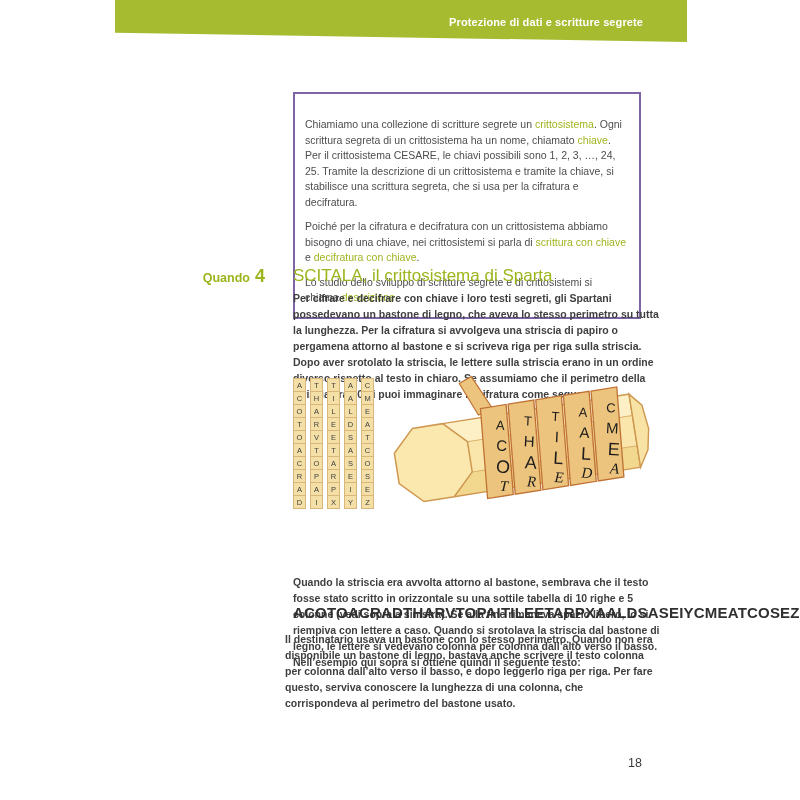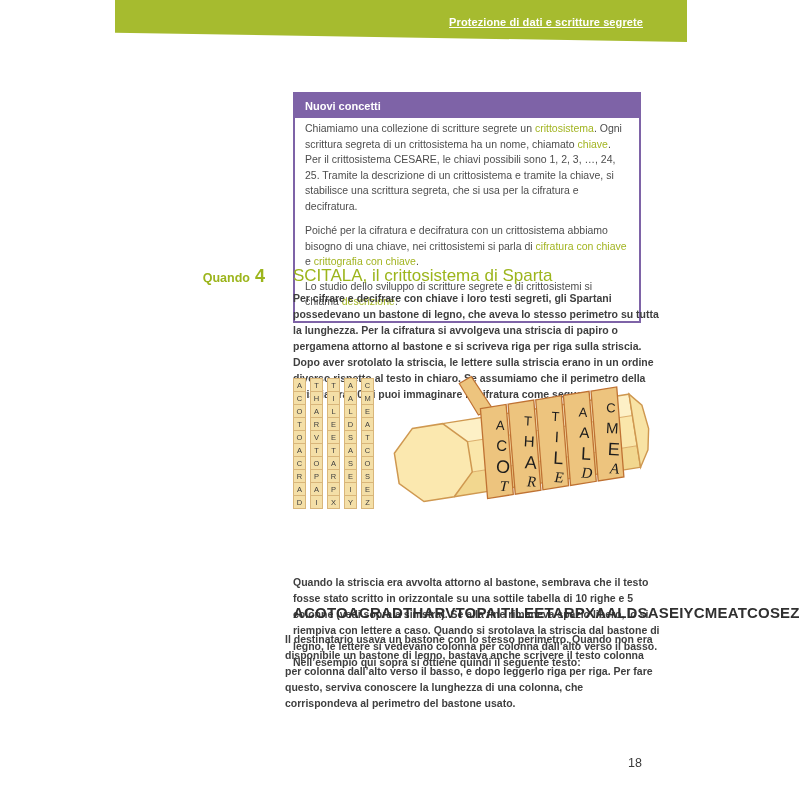--- a/index.html
+++ b/index.html
@@ -11,32 +11,32 @@
   
   .banner{
     position:absolute;left:115px;top:0;width:572px;height:42px;
     background:#a6bb2f;
     clip-path:polygon(0 0,100% 0,100% 100%,0 78%);
     display:flex;align-items:center;justify-content:flex-end;
     padding-right:0;box-sizing:border-box;
   }
   .banner .banner-title{
     color:#ffffff;font-size:11px;font-weight:bold;
-    margin-right:44px;margin-top:2px;letter-spacing:.1px;text-decoration:underline;
+    margin-right:44px;margin-top:2px;letter-spacing:.1px;
   }
   
   .concepts-box{
     position:absolute;left:293px;top:92px;width:348px;
     border:2px solid #7e63a7;background:#ffffff;box-sizing:border-box;
   }
   .concepts-header{
     background:#7e63a7;color:#ffffff;font-size:11px;font-weight:bold;
     padding:6px 10px 6px 10px;
   }
-  .concepts-body{padding:3px 12px 11px 10px;}
+  .concepts-body{padding:23px 12px 11px 10px;}
   .concepts-body p{
     margin:0 0 9px 0;font-size:10.5px;line-height:15.5px;color:#4d4d4d;
   }
   .concepts-body p:last-child{margin-bottom:0;}
   .hl{color:#a2b421;}
   
   .example-label{
     position:absolute;left:160px;top:266px;width:105px;text-align:right;
     color:#9cb51c;white-space:nowrap;
   }
@@ -75,24 +75,23 @@
   }
 </style>
 </head>
 <body>
 
 <div class="banner">
   <span class="banner-title">Protezione di dati e scritture segrete</span>
 </div>
 
 <div class="concepts-box">
-  <div class="concepts-header">Nuovi concetti</div>
   <div class="concepts-body">
     <p><span>Chiamiamo una collezione di scritture segrete un </span><span class="hl">crittosistema</span><span>. Ogni scrittura segreta di un crittosistema ha un nome, chiamato </span><span class="hl">chiave</span><span>. Per il crittosistema CESARE, le chiavi possibili sono 1, 2, 3, …, 24, 25. Tramite la descrizione di un crittosistema e tramite la chiave, si stabilisce una scrittura segreta, che si usa per la cifratura e decifratura.</span></p>
-    <p><span>Poiché per la cifratura e decifratura con un crittosistema abbiamo bisogno di una chiave, nei crittosistemi si parla di </span><span class="hl">cifratura con chiave</span><span> e </span><span class="hl">crittografia con chiave</span><span>.</span></p>
+    <p><span>Poiché per la cifratura e decifratura con un crittosistema abbiamo bisogno di una chiave, nei crittosistemi si parla di </span><span class="hl">scrittura con chiave</span><span> e </span><span class="hl">decifratura con chiave</span><span>.</span></p>
     <p><span>Lo studio dello sviluppo di scritture segrete e di crittosistemi si chiama </span><span class="hl">descrizione</span><span>.</span></p>
   </div>
 </div>
 
 <div class="example-label">
   <span class="lbl">Quando</span><span class="num">4</span>
 </div>
 
 <div class="example-col">
   <h3 class="example-heading">SCITALA, il crittosistema di Sparta</h3>

